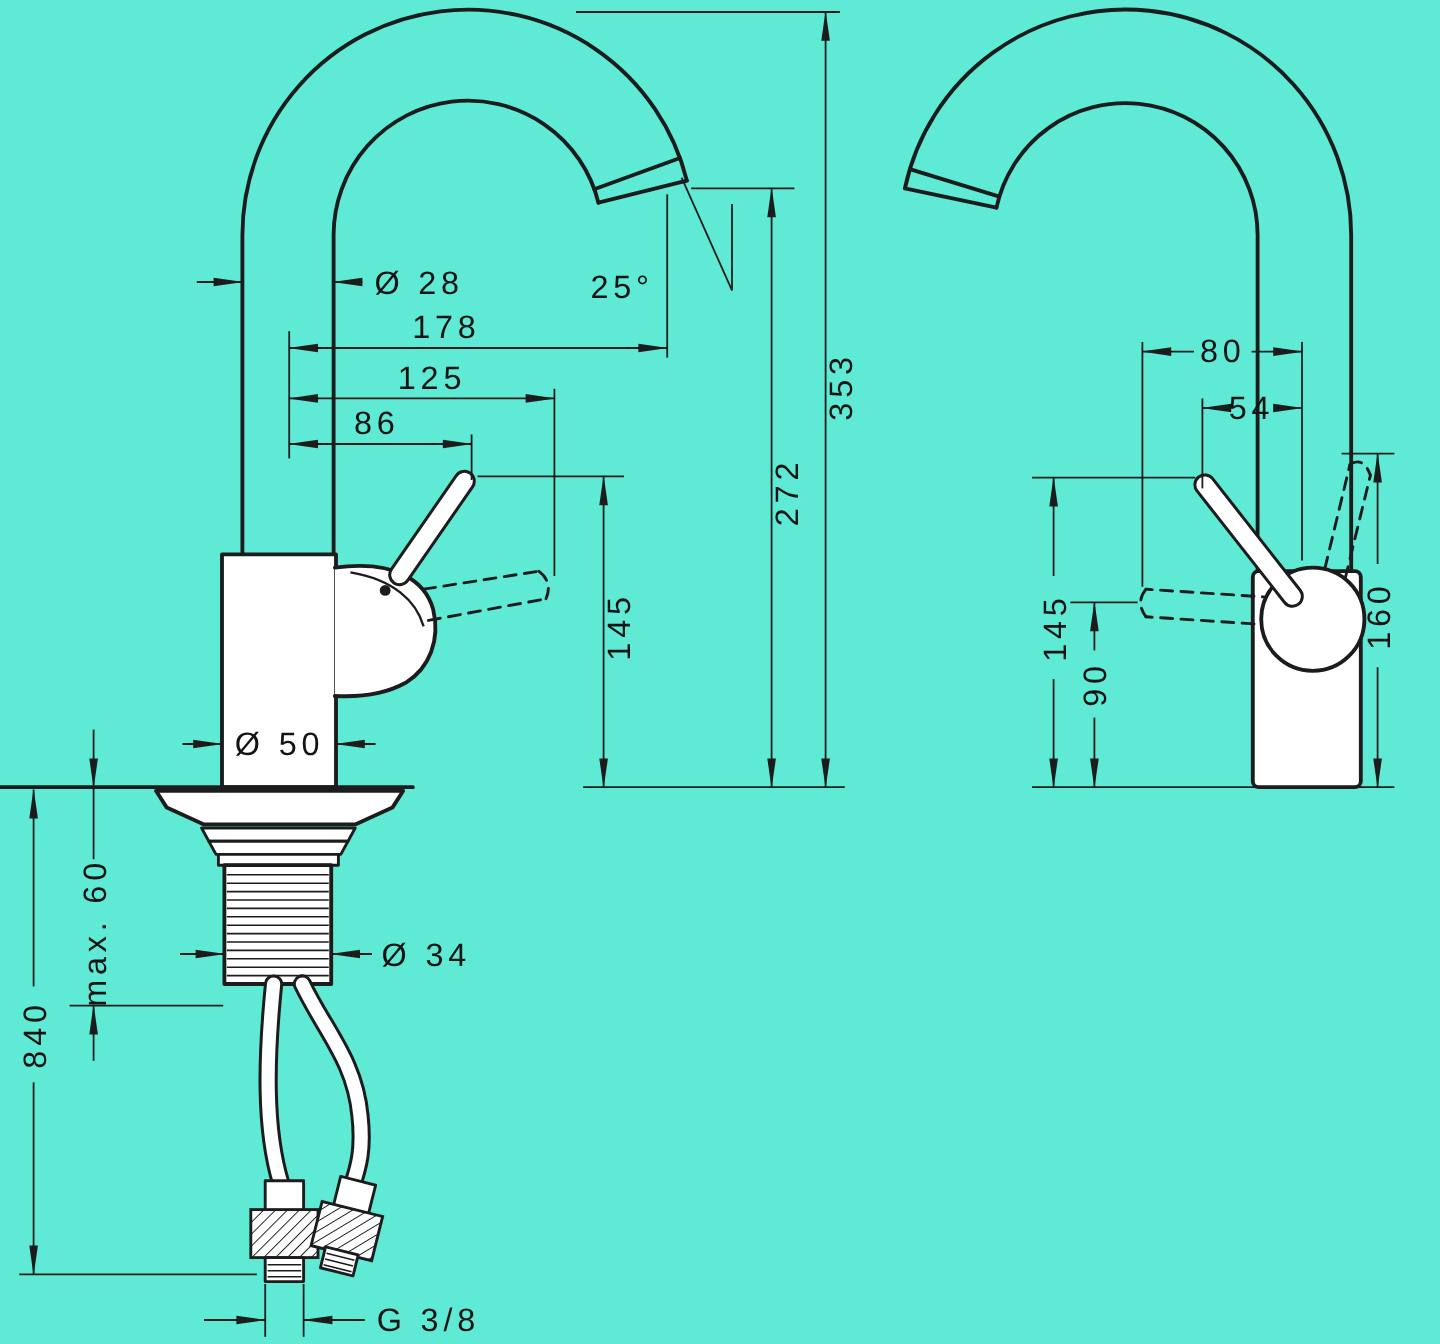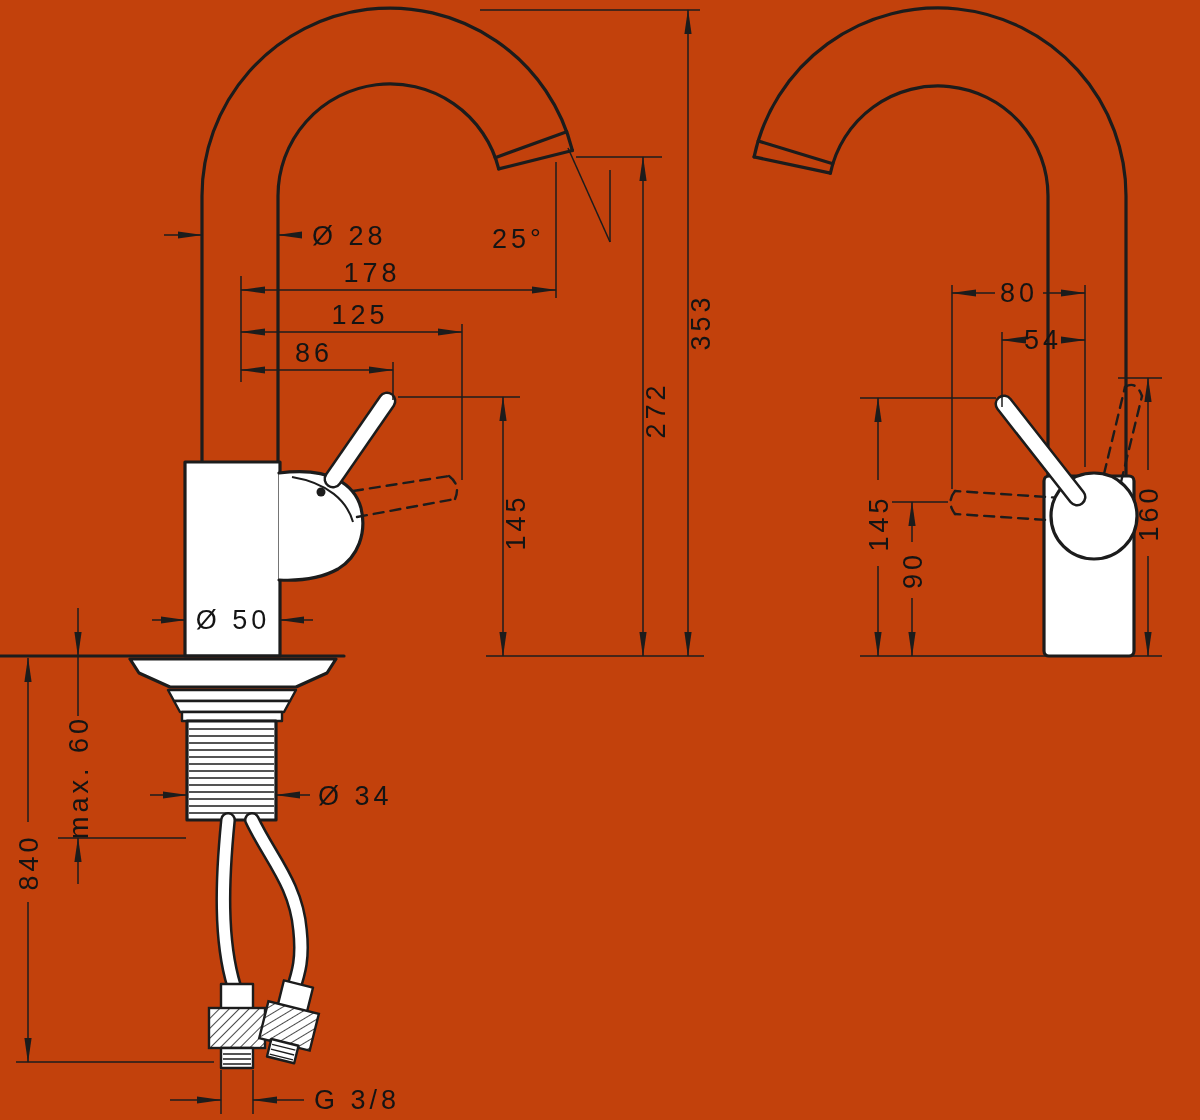--- a/index.html
+++ b/index.html
@@ -1,16 +1,16 @@
 <!DOCTYPE html>
 <html><head>
 <meta charset="utf-8">
 <style>
   html,body{margin:0;padding:0;background:#fff}
-  .stage{position:relative;width:1200px;height:1120px;background:#c2410c;overflow:hidden}
+  .stage{position:relative;width:1200px;height:1120px;background:#5eead4;overflow:hidden}
   svg{display:block}
   .outline{fill:none;stroke:#1c1c1c;stroke-width:3.2;stroke-linecap:round;stroke-linejoin:round}
   .outline-f{fill:#fff;stroke:#1c1c1c;stroke-width:3.2;stroke-linejoin:round}
   .outline-f2{fill:#fff;stroke:#1c1c1c;stroke-width:2.4;stroke-linejoin:round}
   .thin{fill:none;stroke:#1c1c1c;stroke-width:1.5}
   .dim{fill:none;stroke:#1c1c1c;stroke-width:1.5}
   .dashed{fill:none;stroke:#1c1c1c;stroke-width:2.4;stroke-dasharray:10 7;stroke-linecap:round}
   .lever-o{fill:none;stroke:#1c1c1c;stroke-width:19;stroke-linecap:round}
   .lever-i{fill:none;stroke:#fff;stroke-width:14;stroke-linecap:round}
   .hose-o{fill:none;stroke:#1c1c1c;stroke-width:16;stroke-linecap:round}

